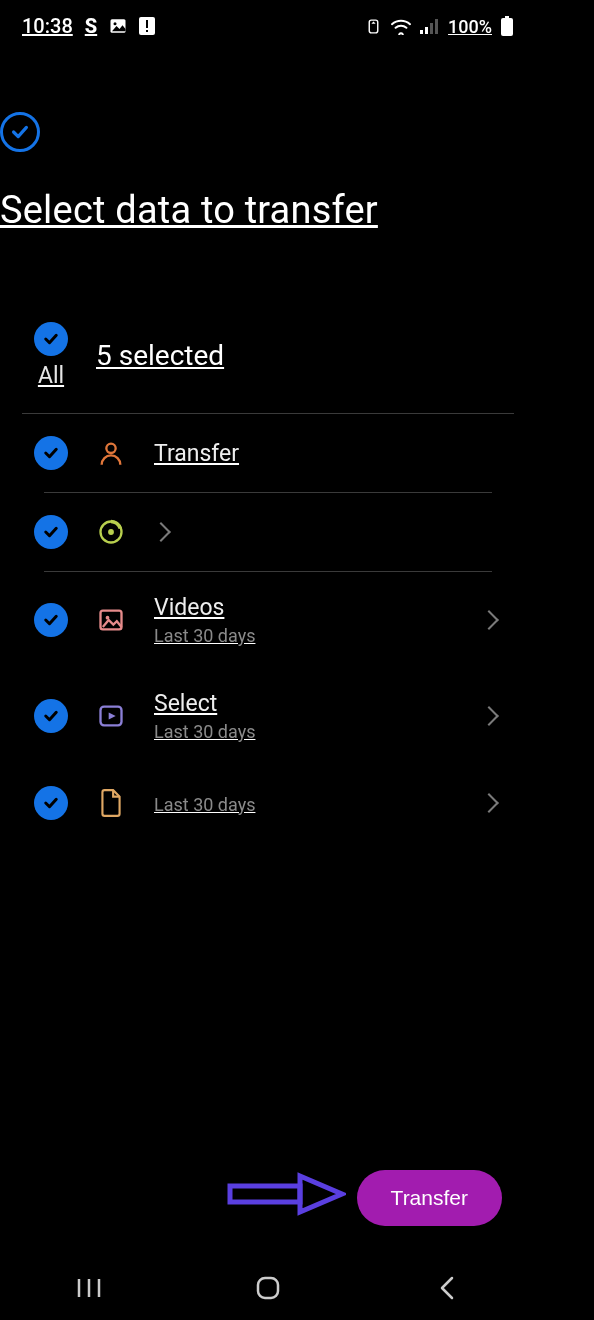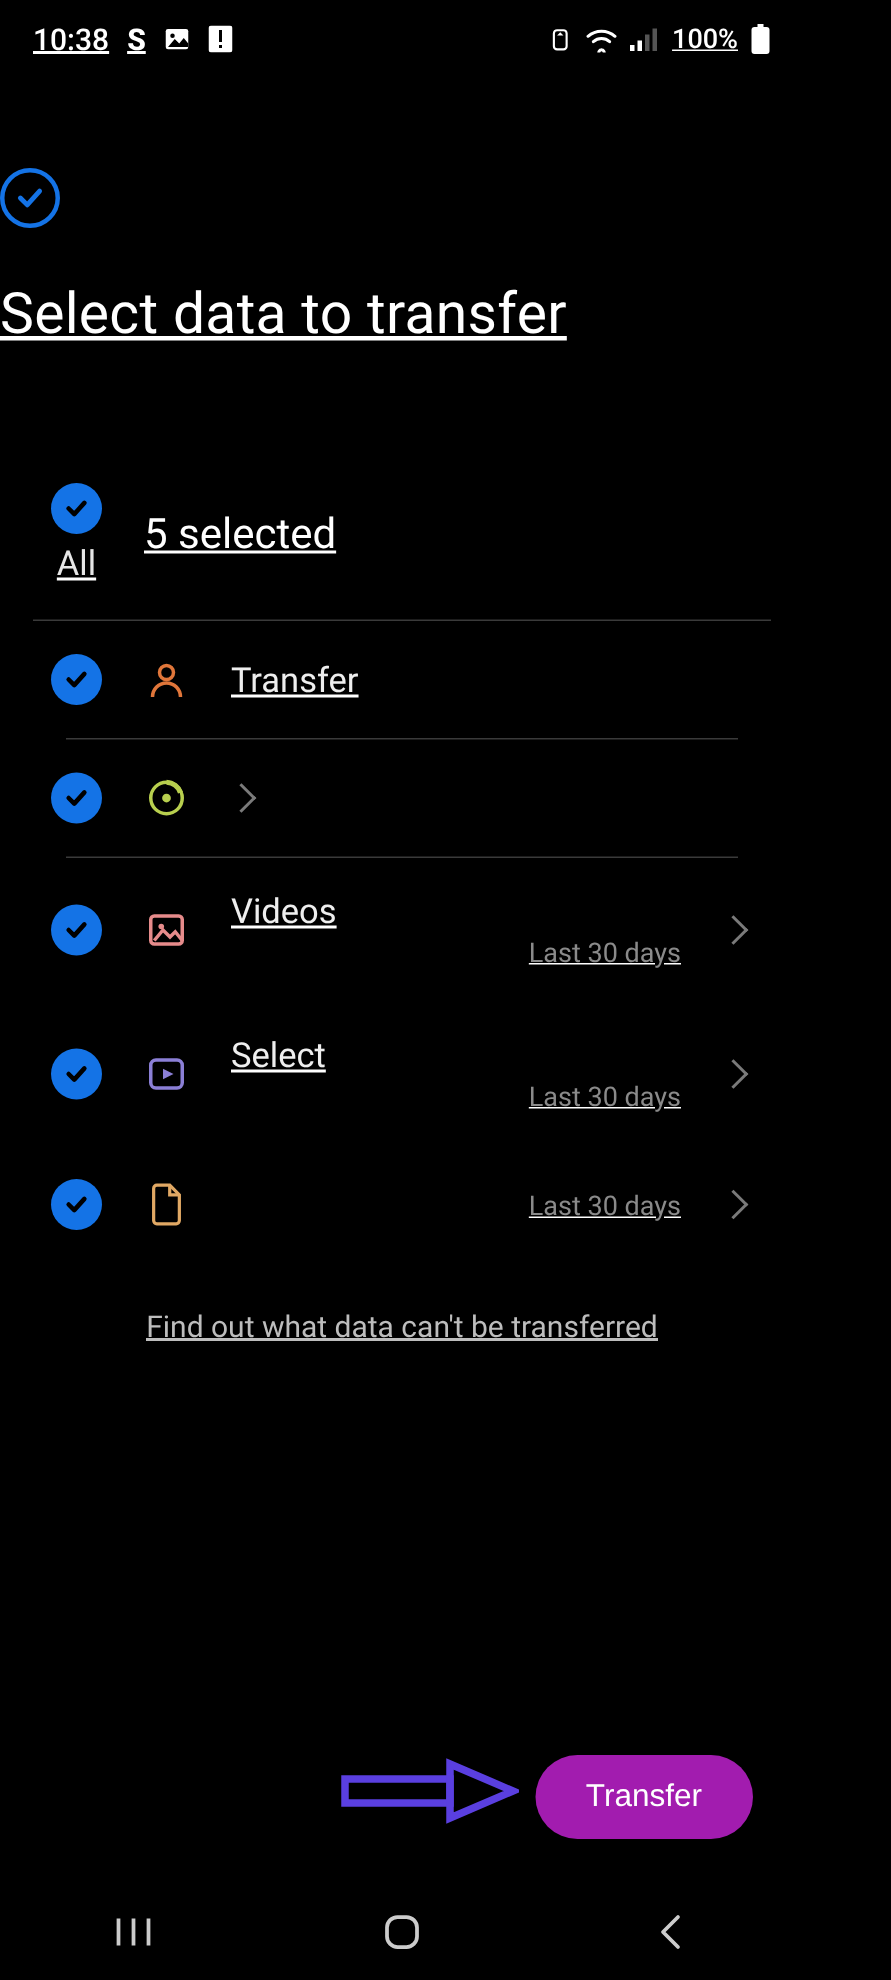--- a/index.html
+++ b/index.html
@@ -25,21 +25,21 @@
   .selected-count { font-size: 28px; }
 
   .divider { height: 1px; background: #3a3a3a; margin: 0 22px; }
 
   
   .list { padding: 0 22px; }
   .item { display: flex; align-items: center; gap: 28px; padding: 22px 12px; position: relative; }
   .item-icon { width: 30px; height: 30px; display: flex; align-items: center; justify-content: center; flex-shrink: 0; }
   .item-text { flex: 1; display: flex; flex-direction: column; gap: 2px; }
   .item-label { font-size: 23px; color: #eee; }
-  .item-sub { font-size: 18px; color: #8a8a8a; margin-top: 2px; text-align: right; }
+  .item-sub { font-size: 18px; color: #8a8a8a; margin-top: 2px; }
   .chevron { width: 14px; height: 14px; border-top: 2.5px solid #7a7a7a; border-right: 2.5px solid #7a7a7a; transform: rotate(45deg); flex-shrink: 0; margin-right: 6px; }
 
   
   .footer-link { display: block; text-align: center; text-decoration: underline; color: #bdbdbd; font-size: 20px; margin-top: 30px; }
 
   
   .transfer-btn { position: absolute; bottom: 94px; right: 34px; background: #a21caf; color: #fff; border: none; border-radius: 30px; padding: 16px 34px; font-size: 21px; font-weight: 400; }
 
   
   .annotation-arrow { position: absolute; bottom: 100px; right: 190px; }
@@ -217,21 +217,20 @@
           </svg>
       </div>
       <div class="item-text">
         <span class="item-sub">Last 30 days</span>
       </div>
       <div class="chevron"></div>
     </div>
 
   </div>
 
-  <a class="footer-link">Find out what data can't be transferred</a>
 
   <div class="annotation-arrow">
     <svg width="120" height="44" viewBox="0 0 120 44">
       <rect x="4" y="14" width="70" height="16" fill="none" stroke="#5a3fe0" stroke-width="5"></rect>
       <path d="M74 4 L116 22 L74 40 Z" fill="none" stroke="#5a3fe0" stroke-width="5" stroke-linejoin="miter"></path>
     </svg>
   </div>
 
   <button class="transfer-btn">Transfer</button>
 

